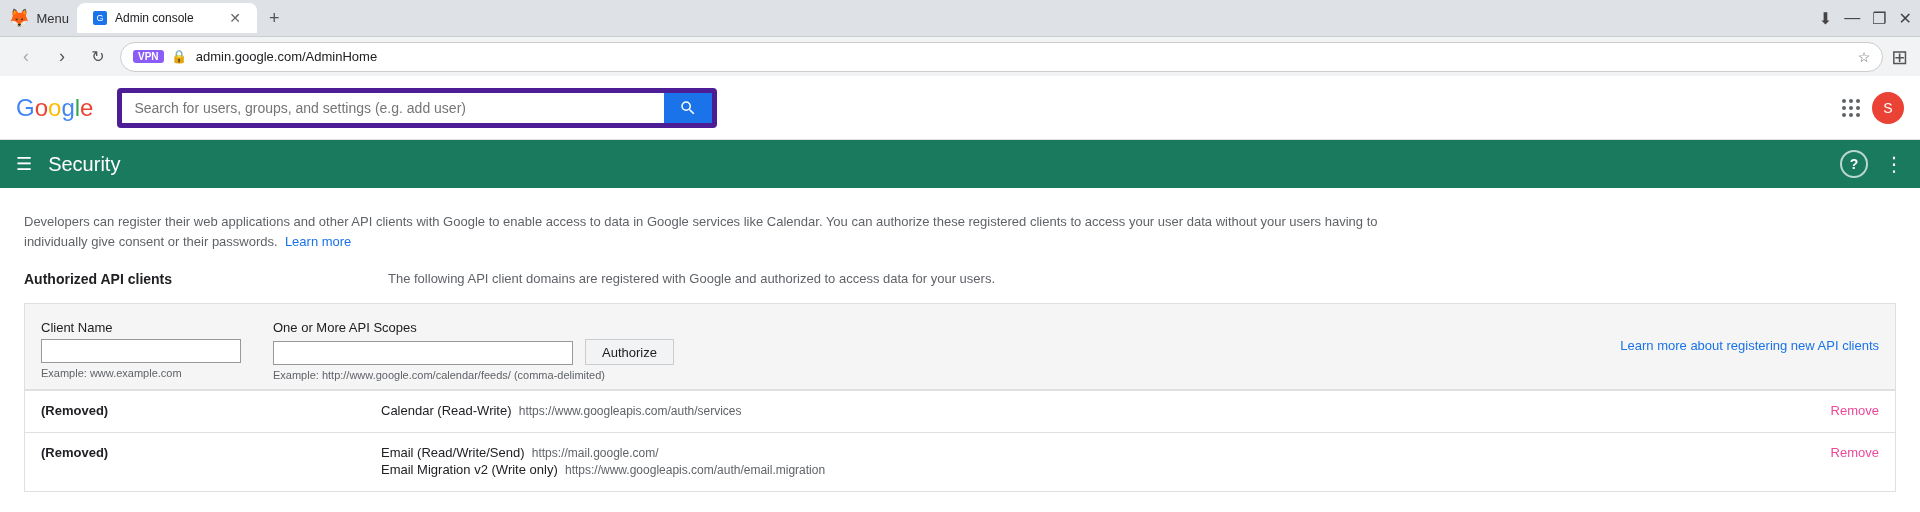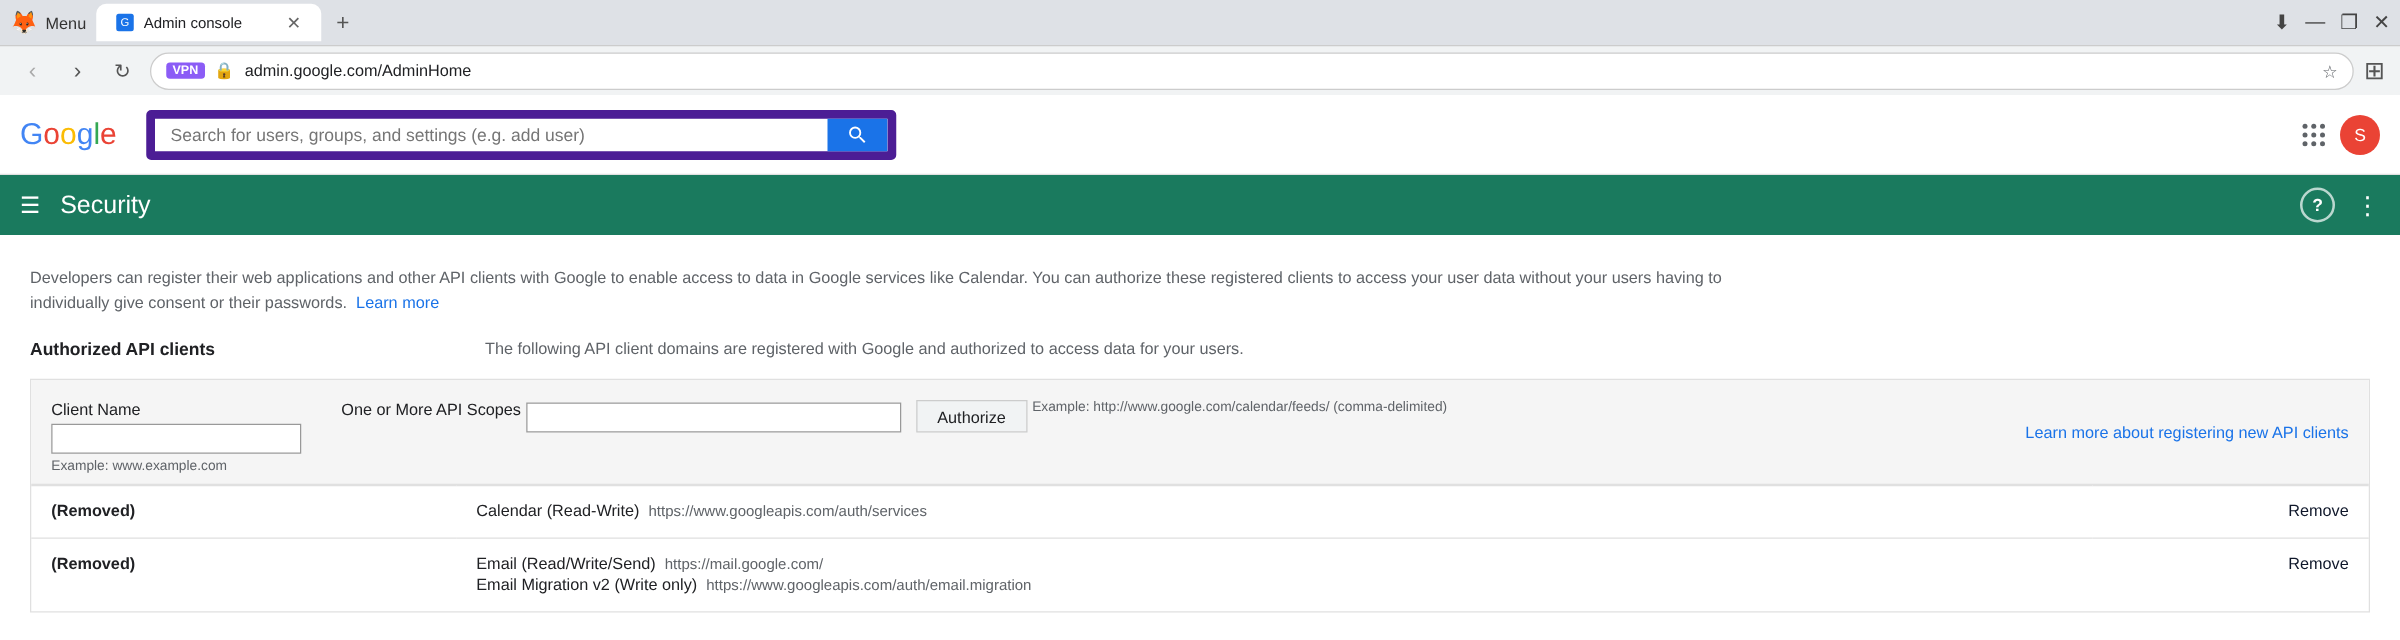--- a/index.html
+++ b/index.html
@@ -29,21 +29,21 @@
     .browser-star { color: #5f6368; font-size: 14px; }
 
     
     .app-bar { background: #fff; height: 64px; display: flex; align-items: center; padding: 0 16px; gap: 16px; border-bottom: 1px solid #e0e0e0; }
     .google-logo { display: flex; align-items: center; margin-right: 8px; }
     .google-logo span { font-size: 24px; font-weight: 500; }
     .g-blue { color: #4285f4; }
     .g-red { color: #ea4335; }
     .g-yellow { color: #fbbc04; }
     .g-green { color: #34a853; }
-    .search-bar { flex: 1; max-width: 600px; display: flex; align-items: center; border: 7px solid #4c1d95; border-radius: 4px; height: 40px; overflow: hidden; }
+    .search-bar { flex: 1; max-width: 600px; display: flex; align-items: center; border: 5px solid #4c1d95; border-radius: 4px; height: 40px; overflow: hidden; }
     .search-input { flex: 1; border: none; outline: none; padding: 0 12px; font-size: 14px; color: #5f6368; }
     .search-btn { background: #1a73e8; border: none; height: 40px; width: 48px; cursor: pointer; display: flex; align-items: center; justify-content: center; }
     .search-btn svg { fill: white; width: 18px; height: 18px; }
     .app-bar-spacer { flex: 1; }
     .app-bar-icons { display: flex; align-items: center; gap: 12px; }
     .apps-grid { display: grid; grid-template-columns: repeat(3,4px); gap: 3px; cursor: pointer; }
     .apps-grid span { width: 4px; height: 4px; background: #5f6368; border-radius: 50%; }
     .user-avatar { width: 32px; height: 32px; border-radius: 50%; background: #ea4335; color: white; font-size: 14px; font-weight: 500; display: flex; align-items: center; justify-content: center; cursor: pointer; }
 
     
@@ -60,39 +60,39 @@
     .page-description { font-size: 13px; color: #5f6368; line-height: 1.5; margin-bottom: 20px; max-width: 1400px; }
     .learn-more-link { color: #1a73e8; text-decoration: none; }
 
     .api-clients-section { display: flex; gap: 24px; margin-bottom: 16px; }
     .api-clients-left { font-size: 14px; font-weight: 700; color: #202124; width: 340px; flex-shrink: 0; }
     .api-clients-right { font-size: 13px; color: #5f6368; flex: 1; }
     .form-field { display: flex; flex-direction: column; gap: 4px; }
     .form-field label { font-size: 13px; color: #202124; }
     .form-field input { border: 1px solid #999; height: 24px; padding: 2px 6px; font-size: 13px; width: 200px; }
     .form-field .example { font-size: 11px; color: #5f6368; }
-    .api-scope-field { display: flex; flex-direction: row; gap: 4px; }
+    .api-scope-field { display: flex; flex-direction: column; gap: 4px; }
     .api-scope-field label { font-size: 13px; color: #202124; }
     .api-scope-input-row { display: flex; gap: 12px; align-items: flex-end; }
     .api-scope-field input { border: 1px solid #999; height: 24px; padding: 2px 6px; font-size: 13px; width: 300px; }
     .authorize-btn { background: #f1f3f4; border: 1px solid #ccc; padding: 4px 16px; font-size: 13px; cursor: pointer; height: 26px; color: #202124; }
     .api-scope-field .example { font-size: 11px; color: #5f6368; }
     .learn-api-link { color: #1a73e8; font-size: 13px; text-decoration: none; margin-left: auto; white-space: nowrap; }
 
     
     .client-table { width: 100%; border-collapse: collapse; margin-top: 0; }
     .client-row { border-top: 1px solid #e0e0e0; }
     .client-row td { padding: 12px 16px; vertical-align: top; font-size: 13px; }
     .client-name-cell { width: 340px; font-weight: 700; color: #202124; font-size: 14px; }
     .client-scopes-cell { flex: 1; color: #202124; }
     .scope-line { margin-bottom: 2px; }
     .scope-name { font-weight: 500; }
     .scope-url { color: #5f6368; font-size: 12px; }
     .client-action-cell { text-align: right; color: #1a73e8; cursor: pointer; font-size: 13px; white-space: nowrap; }
-    .remove-link { color: #0f172a; text-decoration: none; }
+    .remove-link { color: #ec4899; text-decoration: none; }
 
     .form-and-table-wrapper { border: 1px solid #e0e0e0; }
     .form-area { background: #f5f5f5; padding: 16px 16px 8px 16px; border-bottom: 1px solid #e0e0e0; }
     .form-area-inner { display: flex; align-items: flex-start; gap: 32px; }
   </style>
 </head>
 <body>
 
 <div class="browser-chrome">
   <div class="browser-titlebar">

